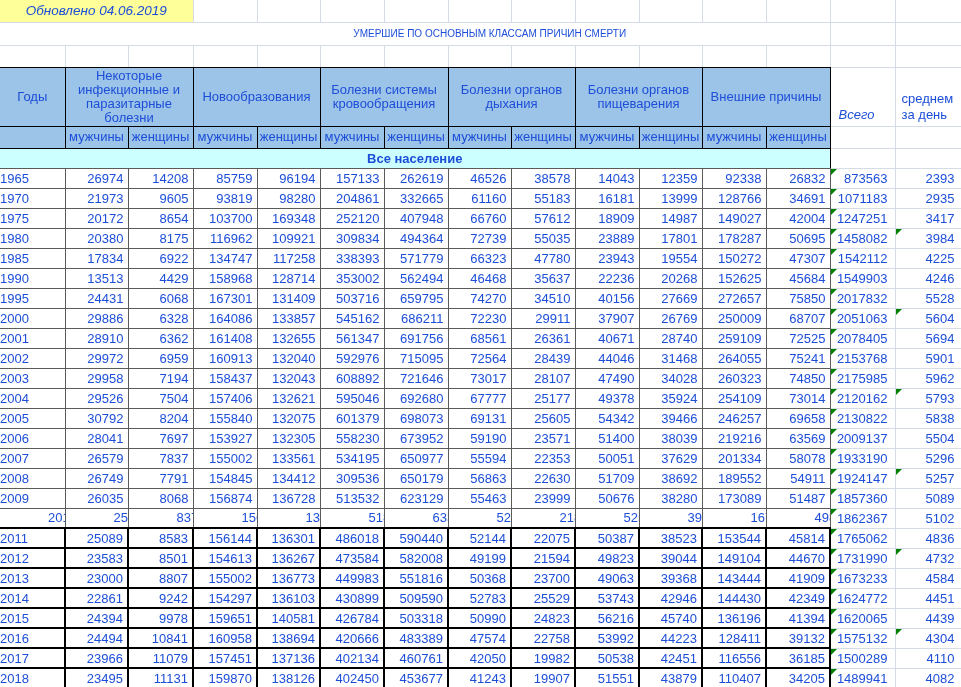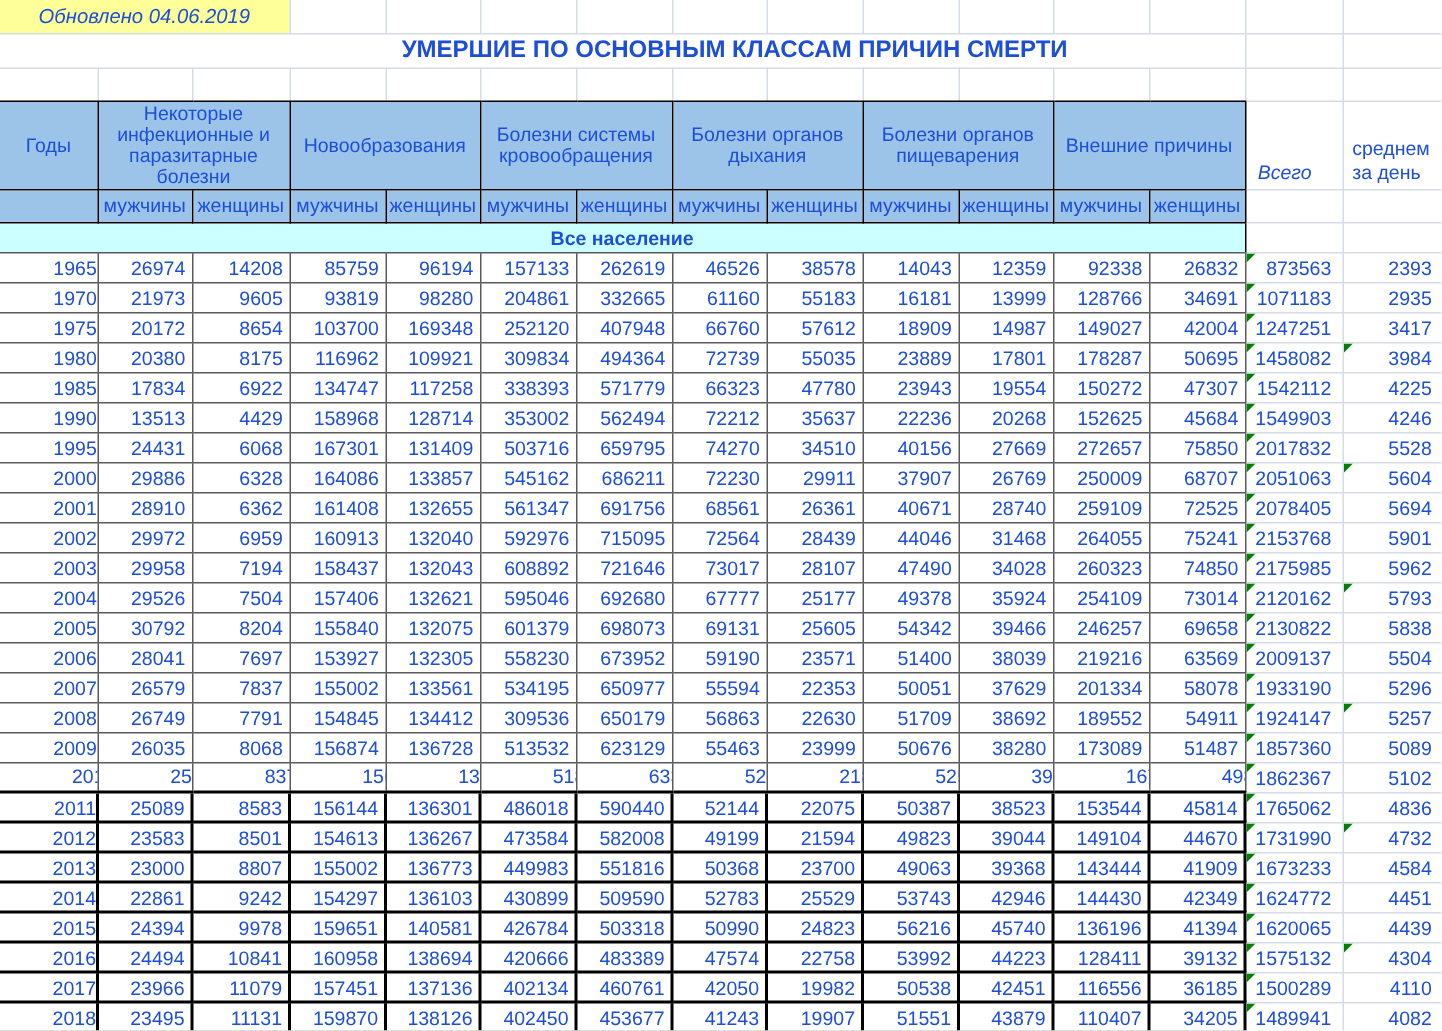--- a/index.html
+++ b/index.html
@@ -31,21 +31,21 @@
   td.g{border-right:1px solid var(--grid);border-bottom:1px solid var(--grid);background:#fff;}
   td.g-dark-bottom{border-bottom:1px solid #000 !important;}
 
   
   td.note{
     background:var(--yellow);font-style:italic;text-align:center;
     font-size:13.5px;border-right:1px solid var(--grid);border-bottom:1px solid var(--grid);
   }
   
   td.title{
-    font-weight:bold;text-align:center;font-size:16px;padding-left:150px;
+    font-weight:normal;text-align:center;font-size:10px;padding-left:150px;
     border-right:1px solid var(--grid);border-bottom:1px solid var(--grid);
   }
 
   
   td.hb{
     background:var(--hdr);text-align:center;vertical-align:middle;
     border-right:1px solid #000;border-bottom:1px solid #000;
     white-space:normal;line-height:1.08;padding:1px 2px;
   }
   
@@ -57,21 +57,21 @@
   td.rh.avg{padding:0 0 2px 6px;}
 
   
   td.section{
     background:var(--cyan);font-weight:bold;text-align:center;
     border-right:1px solid #000;border-bottom:1px solid var(--tborder);
   }
 
   
   td.c{border-right:1px solid var(--tborder);border-bottom:1px solid var(--tborder);}
-  td.year{text-align:right;}
+  td.year{text-align:left;}
   td.num{text-align:right;padding-right:4px;}
   tr.heavy td.c{border-right:2px solid #000;border-bottom:2px solid #000;}
   tr.heavy-bottom td.c{border-bottom:2px solid #000;padding-left:48px;}
 
   
   td.rc{
     border-right:1px solid var(--grid);border-bottom:1px solid var(--grid);
     text-align:right;position:relative;
   }
   td.rc.total-cell{padding-right:7px;}
@@ -269,21 +269,21 @@
           <td class="rc avg-cell">4225</td>
         </tr>
         <tr class="data">
           <td class="c year">1990</td>
           <td class="c num">13513</td>
           <td class="c num">4429</td>
           <td class="c num">158968</td>
           <td class="c num">128714</td>
           <td class="c num">353002</td>
           <td class="c num">562494</td>
-          <td class="c num">72212</td>
+          <td class="c num">46468</td>
           <td class="c num">35637</td>
           <td class="c num">22236</td>
           <td class="c num">20268</td>
           <td class="c num">152625</td>
           <td class="c num">45684</td>
           <td class="rc total-cell"><span class="tri"></span>1549903</td>
           <td class="rc avg-cell">4246</td>
         </tr>
         <tr class="data">
           <td class="c year">1995</td>

